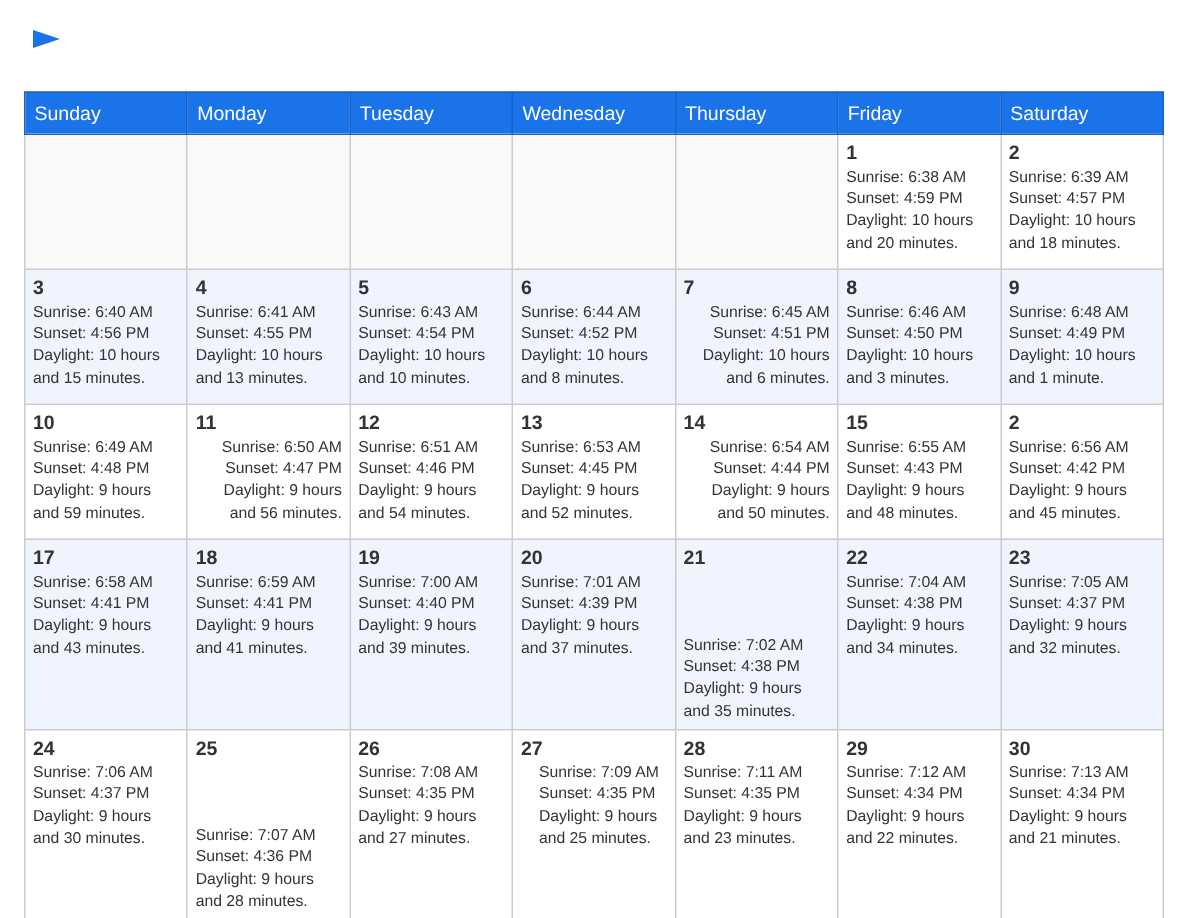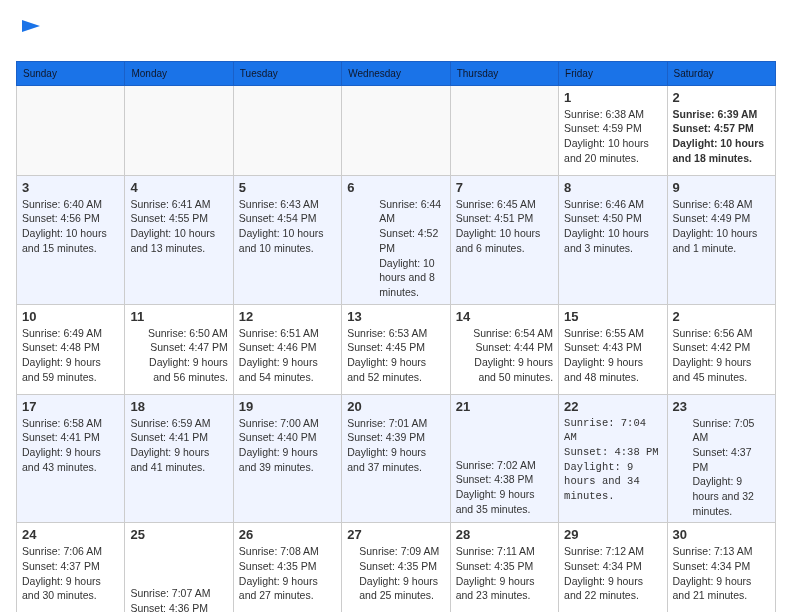--- a/index.html
+++ b/index.html
@@ -44,24 +44,24 @@
       font-size: 15px;
       color: #555;
     }
     .calendar {
       width: 100%;
       border-collapse: collapse;
       border: 1px solid #ccc;
     }
     .calendar th {
       background-color: #1a73e8;
-      color: #0f172a;
+      color: #ffffff;
       text-align: left;
       padding: 6px 6px;
-      font-size: 10px;
+      font-size: 13px;
       font-weight: normal;
       border: 1px solid #1a60c8;
     }
     .calendar td {
       border: 1px solid #ccc;
       vertical-align: top;
       padding: 4px 5px;
       width: 108px;
       font-size: 11px;
       color: #333;
@@ -128,21 +128,21 @@
         <td class="empty"></td>
         <td class="empty"></td>
         <td>
           <div class="day-number">1</div>
           <div class="day-info" style="white-space: pre-line;">Sunrise: 6:38 AM
 Sunset: 4:59 PM
 Daylight: 10 hours and 20 minutes.</div>
         </td>
         <td>
           <div class="day-number">2</div>
-          <div class="day-info" style="white-space: pre-line; font-weight: bold;">Sunrise: 6:39 AM
+          <div class="day-info" style="white-space: pre-line;">Sunrise: 6:39 AM
 Sunset: 4:57 PM
 Daylight: 10 hours and 18 minutes.</div>
         </td>
       </tr>
       <tr class="row-alt">
         <td>
           <div class="day-number">3</div>
           <div class="day-info" style="white-space: pre-line;">Sunrise: 6:40 AM
 Sunset: 4:56 PM
 Daylight: 10 hours and 15 minutes.</div>
@@ -154,27 +154,27 @@
 Daylight: 10 hours and 13 minutes.</div>
         </td>
         <td>
           <div class="day-number">5</div>
           <div class="day-info" style="white-space: pre-line;">Sunrise: 6:43 AM
 Sunset: 4:54 PM
 Daylight: 10 hours and 10 minutes.</div>
         </td>
         <td>
           <div class="day-number">6</div>
-          <div class="day-info" style="white-space: pre-line; margin-left: 32px;">Sunrise: 6:44 AM
+          <div class="day-info" style="white-space: pre-line;">Sunrise: 6:44 AM
 Sunset: 4:52 PM
 Daylight: 10 hours and 8 minutes.</div>
         </td>
         <td>
           <div class="day-number">7</div>
-          <div class="day-info" style="white-space: pre-line;">Sunrise: 6:45 AM
+          <div class="day-info" style="white-space: pre-line; text-align: right;">Sunrise: 6:45 AM
 Sunset: 4:51 PM
 Daylight: 10 hours and 6 minutes.</div>
         </td>
         <td>
           <div class="day-number">8</div>
           <div class="day-info" style="white-space: pre-line;">Sunrise: 6:46 AM
 Sunset: 4:50 PM
 Daylight: 10 hours and 3 minutes.</div>
         </td>
         <td>
@@ -254,27 +254,27 @@
 Daylight: 9 hours and 37 minutes.</div>
         </td>
         <td>
           <div class="day-number">21</div>
           <div class="day-info" style="white-space: pre-line; margin-top: 44px;">Sunrise: 7:02 AM
 Sunset: 4:38 PM
 Daylight: 9 hours and 35 minutes.</div>
         </td>
         <td>
           <div class="day-number">22</div>
-          <div class="day-info" style="white-space: pre-line; font-family: Liberation Mono, monospace;">Sunrise: 7:04 AM
+          <div class="day-info" style="white-space: pre-line;">Sunrise: 7:04 AM
 Sunset: 4:38 PM
 Daylight: 9 hours and 34 minutes.</div>
         </td>
         <td>
           <div class="day-number">23</div>
-          <div class="day-info" style="white-space: pre-line; margin-left: 20px;">Sunrise: 7:05 AM
+          <div class="day-info" style="white-space: pre-line;">Sunrise: 7:05 AM
 Sunset: 4:37 PM
 Daylight: 9 hours and 32 minutes.</div>
         </td>
       </tr>
       <tr>
         <td>
           <div class="day-number">24</div>
           <div class="day-info" style="white-space: pre-line;">Sunrise: 7:06 AM
 Sunset: 4:37 PM
 Daylight: 9 hours and 30 minutes.</div>

